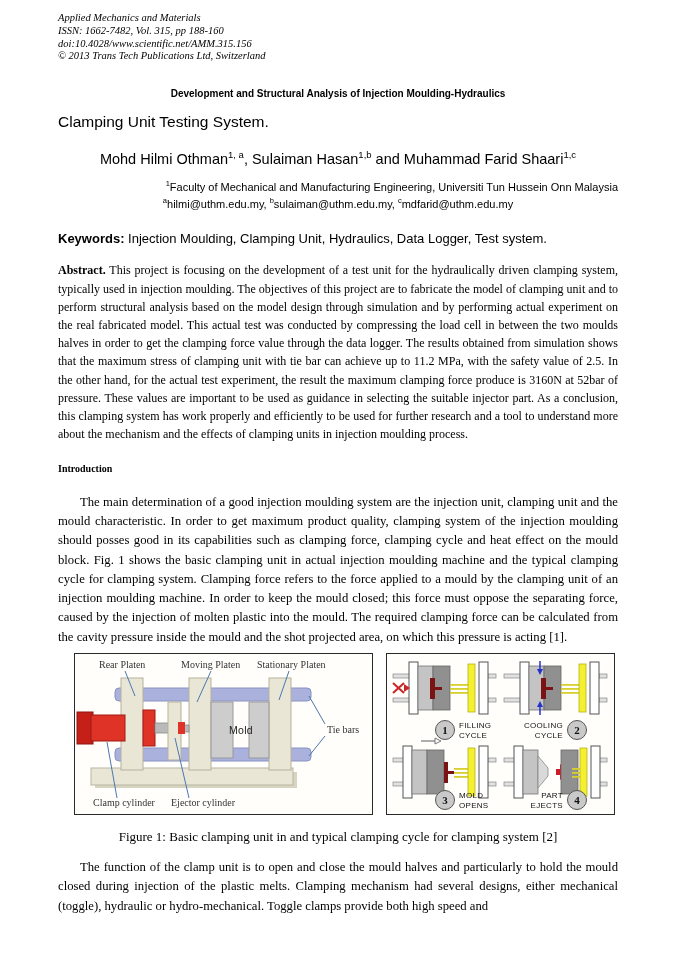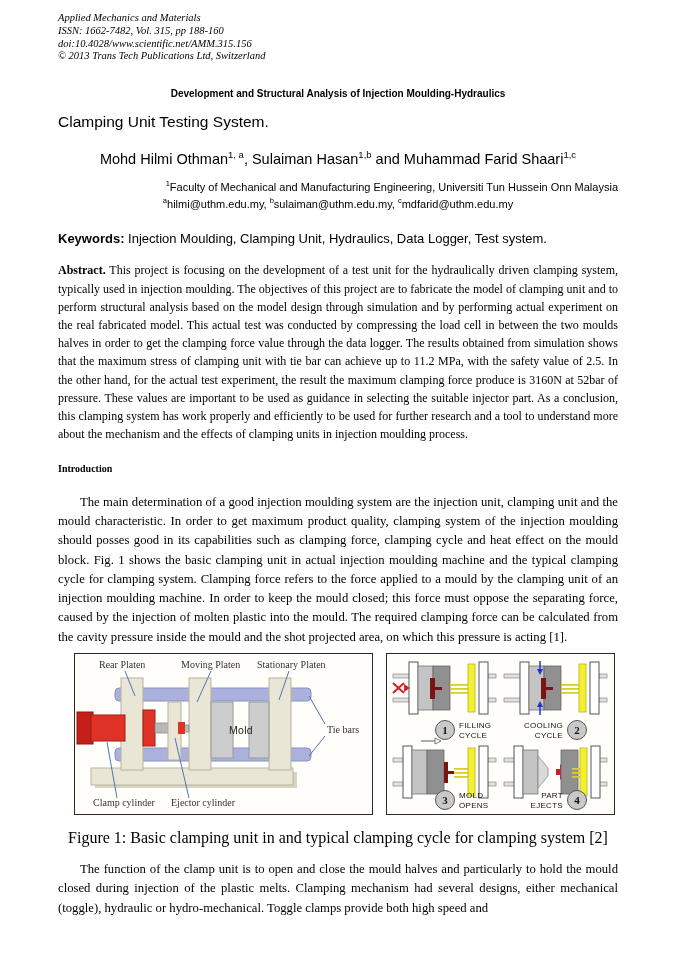--- a/index.html
+++ b/index.html
@@ -31,21 +31,21 @@
   .sec-head{margin-top:19px;font-size:10px;font-weight:bold;}
   .para{margin-top:19px;font-size:12.7px;line-height:1.52;text-align:justify;text-indent:22px;}
   .para2{margin-top:13px;font-size:12.7px;line-height:1.52;text-align:justify;text-indent:22px;}
 
   
   .figure-row{margin-top:6px;margin-left:16px;display:flex;gap:13px;align-items:flex-start;}
   .fig-panel{background:#fffefb;}
   .fig-left{width:297px;height:160px;border:1.5px solid #2a2a2a;}
   .fig-right{width:227px;height:160px;border:1.5px solid #2a2a2a;}
   .fig-left svg,.fig-right svg{display:block;}
-  .caption{margin-top:14px;text-align:center;font-size:16px;}
+  .caption{margin-top:14px;text-align:center;font-size:13px;}
 
   .lblserif{font-family:"Liberation Serif",serif;font-size:10px;fill:#333;}
   .lblsans{font-family:"Liberation Sans",sans-serif;font-size:8px;fill:#111;letter-spacing:0.3px;}
   .numfont{font-family:"Liberation Serif",serif;font-size:11px;font-weight:bold;fill:#111;}
 </style>
 </head>
 <body>
 
 <div class="page">
   <div class="content">

